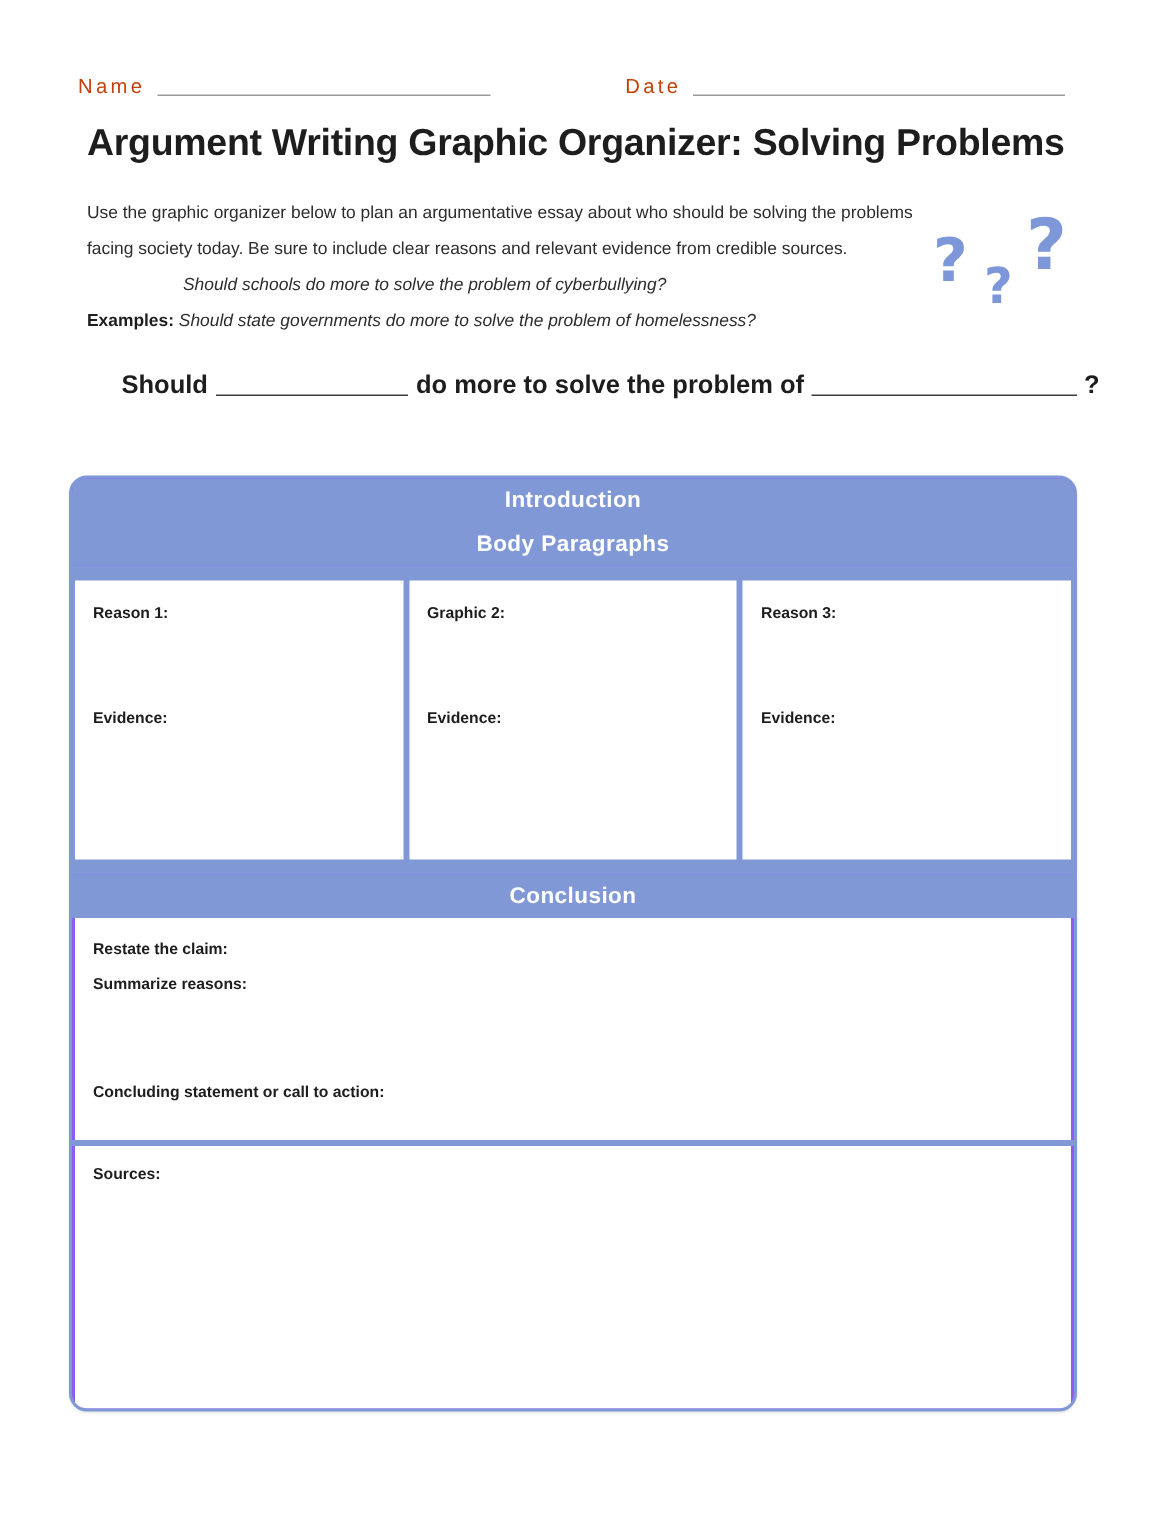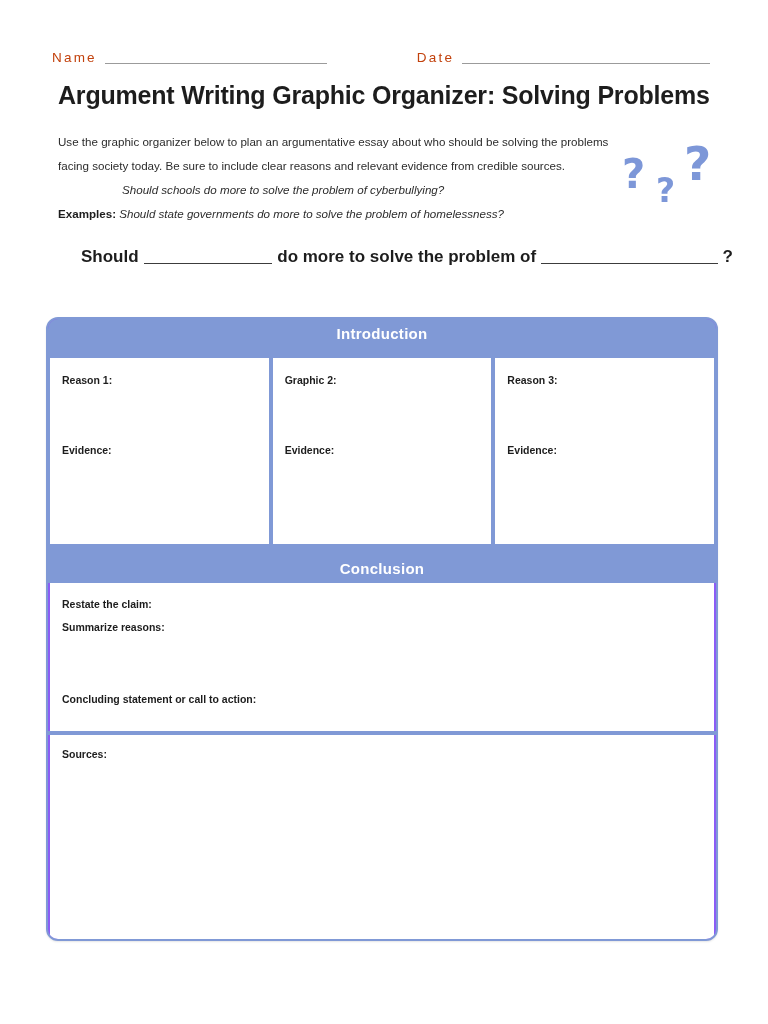--- a/index.html
+++ b/index.html
@@ -250,20 +250,21 @@
   <span class="blank b1"></span>
   <span>do more to solve the problem of</span>
   <span class="blank b2"></span>
   <span>?</span>
 </div>
 
 <div class="organizer">
 
   <div class="section-header">Introduction</div>
 
+  <div class="section-header">Body Paragraphs</div>
   <div class="body-row">
     <div class="body-col">
       <span class="field-label lbl-reason">Reason 1:</span>
       <span class="field-label lbl-evidence">Evidence:</span>
     </div>
     <div class="body-col">
       <span class="field-label lbl-reason">Graphic 2:</span>
       <span class="field-label lbl-evidence">Evidence:</span>
     </div>
     <div class="body-col">

